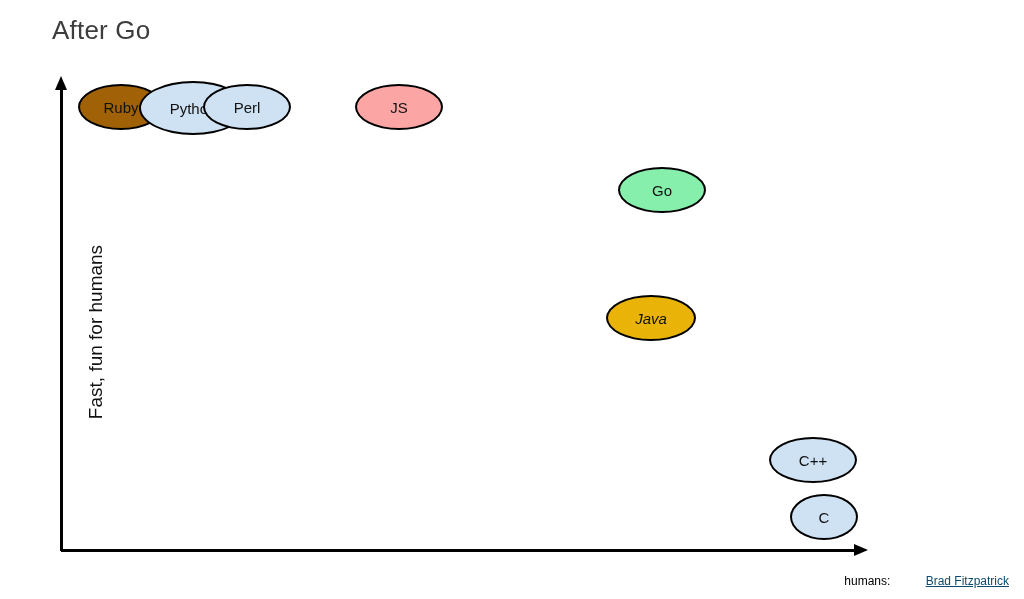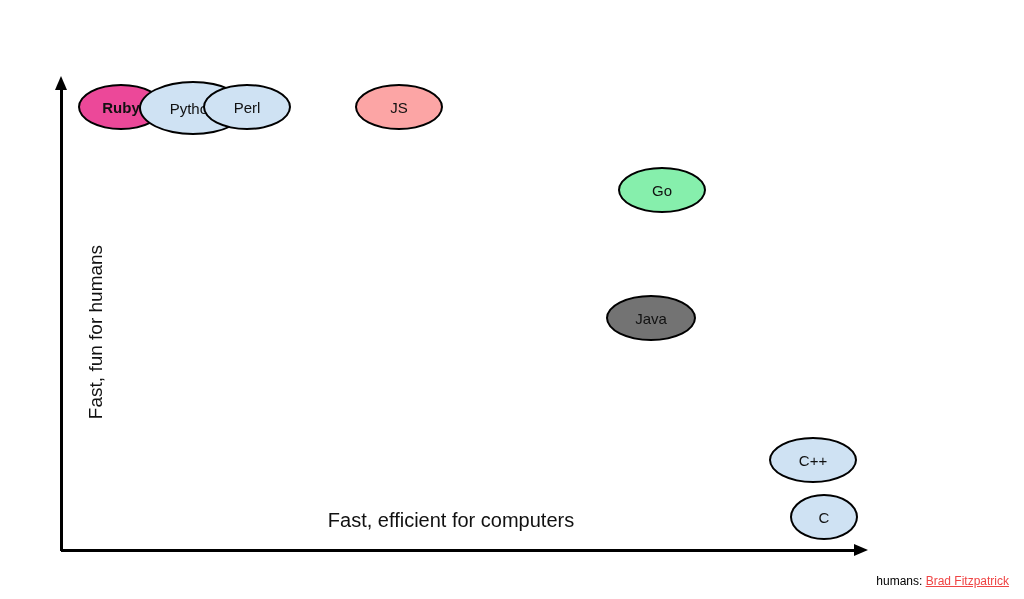--- a/index.html
+++ b/index.html
@@ -88,54 +88,54 @@
   .source-link {
     text-decoration: underline;
     cursor: pointer;
   }
 </style>
 </head>
 <body>
 
 <div class="canvas">
 
+  <div class="chart-title" style="color: rgb(61, 61, 61);">After Go</div>
 
   <div class="y-axis-line axis-line"></div>
   <div class="y-arrowhead"></div>
   <div class="x-axis-line axis-line"></div>
   <div class="x-arrowhead"></div>
 
   <div class="y-axis-label">Fast, fun for humans</div>
 
-  <div class="x-axis-label">Fast, efficient for computers</div>
 
   <div>
-      <div class="ellipse" style="left: 78px; top: 84px; width: 86px; height: 46px; background: #ec4899; border: 2.5px solid rgb(0, 0, 0); font-weight: bold;">
+      <div class="ellipse" style="left: 78px; top: 84px; width: 86px; height: 46px; background: #a16207; border: 2.5px solid rgb(0, 0, 0);">
         <span class="ellipse-label">Ruby</span>
       </div>
       <div class="ellipse" style="left: 139px; top: 81px; width: 108px; height: 54px; background: rgb(207, 226, 243); border: 2.5px solid rgb(0, 0, 0);">
         <span class="ellipse-label">Python</span>
       </div>
       <div class="ellipse" style="left: 203px; top: 84px; width: 88px; height: 46px; background: rgb(207, 226, 243); border: 2.5px solid rgb(0, 0, 0);">
         <span class="ellipse-label">Perl</span>
       </div>
       <div class="ellipse" style="left: 355px; top: 84px; width: 88px; height: 46px; background: #fca5a5; border: 2.5px solid rgb(0, 0, 0);">
         <span class="ellipse-label">JS</span>
       </div>
       <div class="ellipse" style="left: 618px; top: 167px; width: 88px; height: 46px; background: #86efac; border: 2.5px solid rgb(0, 0, 0);">
         <span class="ellipse-label">Go</span>
       </div>
-      <div class="ellipse" style="left: 606px; top: 295px; width: 90px; height: 46px; background: #737373; border: 2.5px solid rgb(0, 0, 0);">
+      <div class="ellipse" style="left: 606px; top: 295px; width: 90px; height: 46px; background: #eab308; border: 2.5px solid rgb(0, 0, 0); font-style: italic;">
         <span class="ellipse-label">Java</span>
       </div>
       <div class="ellipse" style="left: 769px; top: 437px; width: 88px; height: 46px; background: rgb(207, 226, 243); border: 2.5px solid rgb(0, 0, 0);">
         <span class="ellipse-label">C++</span>
       </div>
       <div class="ellipse" style="left: 790px; top: 494px; width: 68px; height: 46px; background: rgb(207, 226, 243); border: 2.5px solid rgb(0, 0, 0);">
         <span class="ellipse-label">C</span>
       </div>
     </div>
 
   <div class="source-line">
-    <span>humans: </span><a class="source-link" style="color: #ef4444;">Brad Fitzpatrick</a>
+    <span>humans: </span><a class="source-link" style="color: #0c4a6e; margin-left: 32px;">Brad Fitzpatrick</a>
   </div>
 
 </div>
 
 </body></html>

